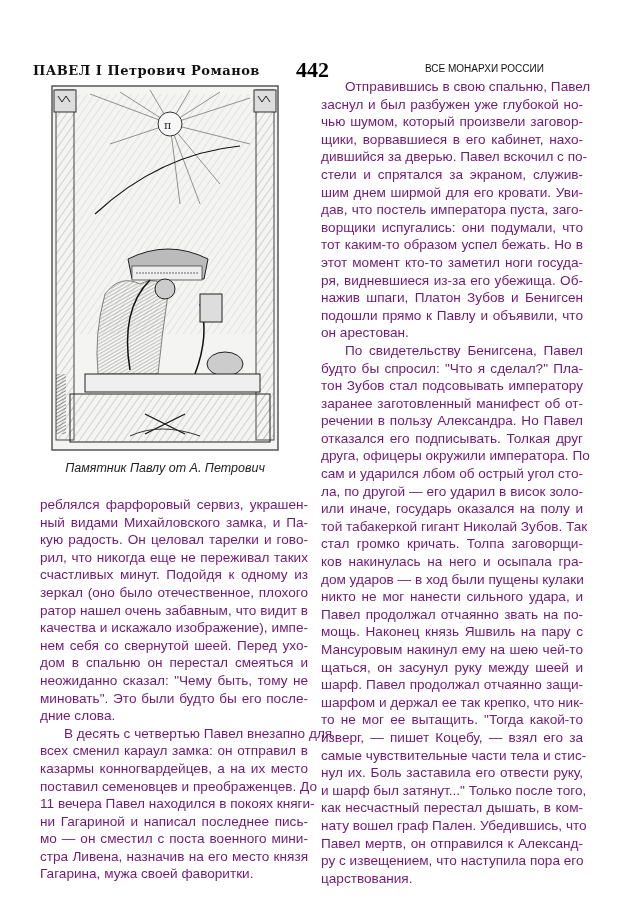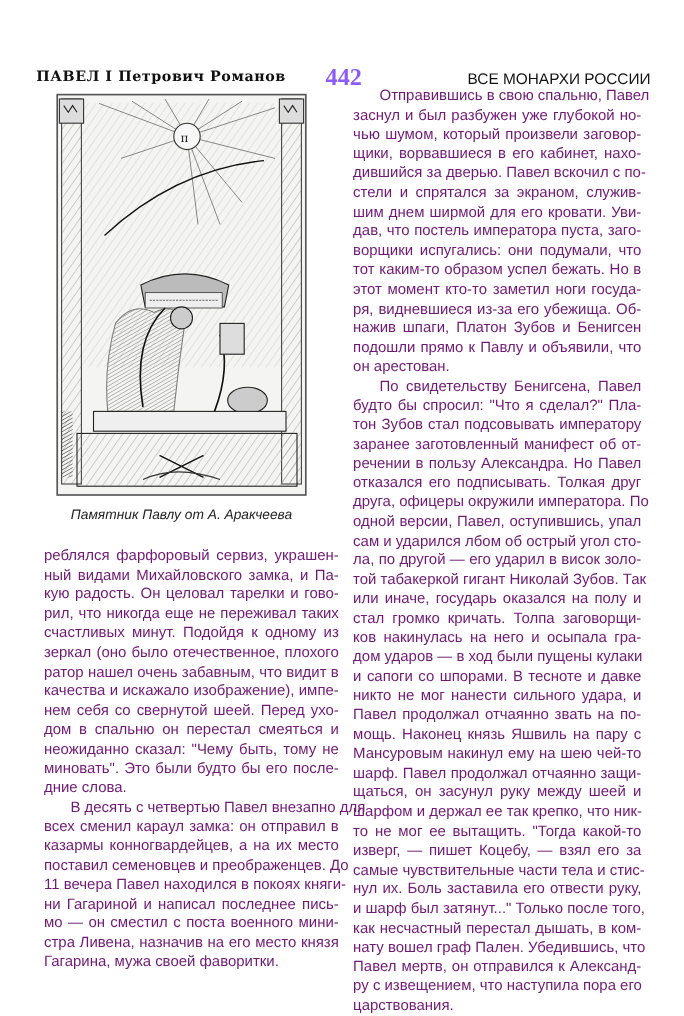--- a/index.html
+++ b/index.html
@@ -21,26 +21,26 @@
       font-size: 13px;
       letter-spacing: 0.5px;
       color: #111;
       white-space: nowrap;
     }
     .page-number {
       position: absolute; left: 296px; top: 57px;
       font-family: "Liberation Serif", serif;
       font-weight: bold;
       font-size: 22px;
-      color: #8b5cf6;
+      color: #000000;
     }
     .running-head-right {
       position: absolute; left: 425px; top: 63px;
       font-family: "Liberation Sans", sans-serif;
-      font-size: 14px;
+      font-size: 10px;
       color: #111;
       white-space: nowrap;
     }
     .figure {
       position: absolute; left: 50px; top: 84px; width: 230px; height: 368px;
     }
     .figure svg { display: block; }
     .caption {
       position: absolute; left: 40px; top: 461px; width: 250px;
       text-align: center;
@@ -134,21 +134,21 @@
 
     <g>
       <rect x="35" y="290" width="175" height="18" fill="#efefef" stroke="#222" stroke-width="1"></rect>
       <rect x="20" y="310" width="200" height="48" fill="url(#hatch)" stroke="#222" stroke-width="1"></rect>
       <path d="M95 330 l40 20 M135 330 l-40 20" stroke="#111" stroke-width="1.3"></path>
       <path d="M80 352 q30 -14 70 0" stroke="#333" fill="none"></path>
     </g>
   </svg>
 </div>
 
-<div class="caption">Памятник Павлу от А. Аракчеева</div>
+<div class="caption">Памятник Павлу от А. Петрович</div>
 
 <div class="col col-left" id="col-left">
     <div>
       <span class="line">реблялся фарфоровый сервиз, украшен-</span>
       <span class="line">ный видами Михайловского замка, и Па-</span>
       <span class="line">кую радость. Он целовал тарелки и гово-</span>
       <span class="line">рил, что никогда еще не переживал таких</span>
       <span class="line">счастливых минут. Подойдя к одному из</span>
       <span class="line">зеркал (оно было отечественное, плохого</span>
       <span class="line">ратор нашел очень забавным, что видит в</span>
@@ -190,35 +190,33 @@
       <span class="line last">он арестован.</span>
     </div>
     <div>
       <span class="line ind">По свидетельству Бенигсена, Павел</span>
       <span class="line">будто бы спросил: "Что я сделал?" Пла-</span>
       <span class="line">тон Зубов стал подсовывать императору</span>
       <span class="line">заранее заготовленный манифест об от-</span>
       <span class="line">речении в пользу Александра. Но Павел</span>
       <span class="line">отказался его подписывать. Толкая друг</span>
       <span class="line">друга, офицеры окружили императора. По</span>
-      <span class="line">одной версии, Павел, оступившись, упал</span>
       <span class="line">сам и ударился лбом об острый угол сто-</span>
       <span class="line">ла, по другой — его ударил в висок золо-</span>
+      <span class="line">или иначе, государь оказался на полу и</span>
       <span class="line">той табакеркой гигант Николай Зубов. Так</span>
-      <span class="line">или иначе, государь оказался на полу и</span>
       <span class="line">стал громко кричать. Толпа заговорщи-</span>
       <span class="line">ков накинулась на него и осыпала гра-</span>
       <span class="line">дом ударов — в ход были пущены кулаки</span>
-      <span class="line">и сапоги со шпорами. В тесноте и давке</span>
       <span class="line">никто не мог нанести сильного удара, и</span>
       <span class="line">Павел продолжал отчаянно звать на по-</span>
       <span class="line">мощь. Наконец князь Яшвиль на пару с</span>
       <span class="line">Мансуровым накинул ему на шею чей-то</span>
+      <span class="line">щаться, он засунул руку между шеей и</span>
       <span class="line">шарф. Павел продолжал отчаянно защи-</span>
-      <span class="line">щаться, он засунул руку между шеей и</span>
       <span class="line">шарфом и держал ее так крепко, что ник-</span>
       <span class="line">то не мог ее вытащить. "Тогда какой-то</span>
       <span class="line">изверг, — пишет Коцебу, — взял его за</span>
       <span class="line">самые чувствительные части тела и стис-</span>
       <span class="line">нул их. Боль заставила его отвести руку,</span>
       <span class="line">и шарф был затянут..." Только после того,</span>
       <span class="line">как несчастный перестал дышать, в ком-</span>
       <span class="line">нату вошел граф Пален. Убедившись, что</span>
       <span class="line">Павел мертв, он отправился к Александ-</span>
       <span class="line">ру с извещением, что наступила пора его</span>

